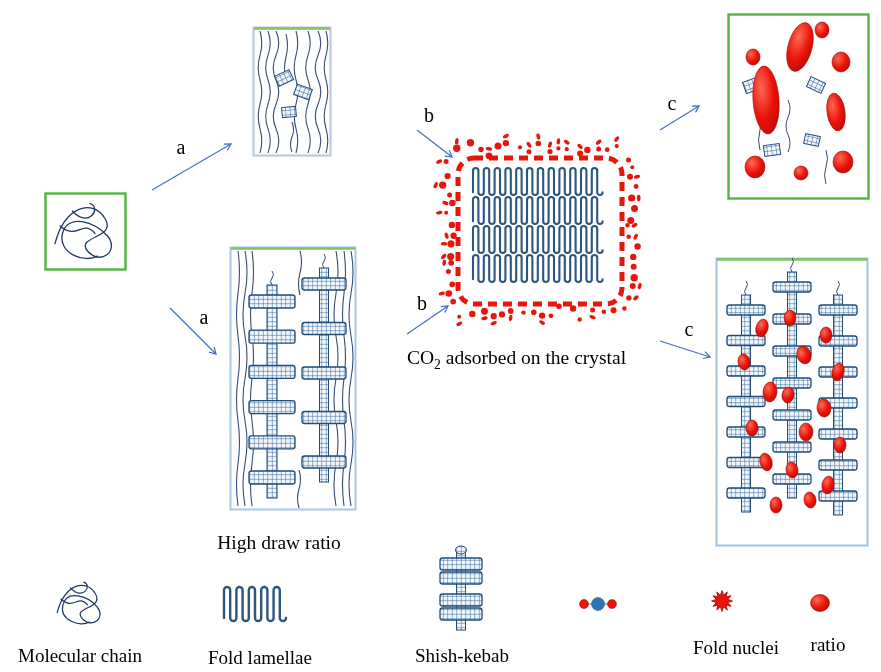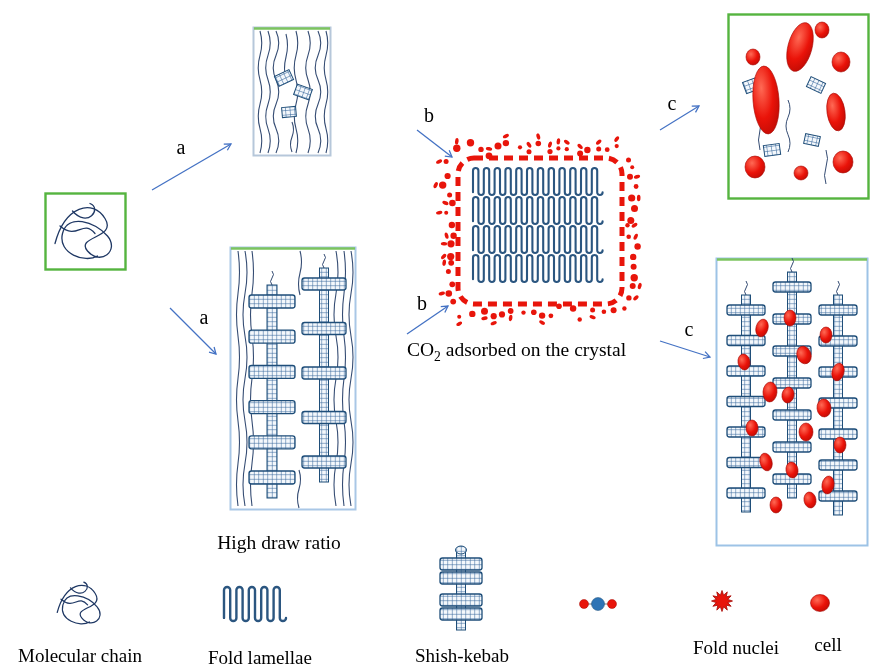--- a/index.html
+++ b/index.html
@@ -309,22 +309,22 @@
 
   <div class="letter" style="left:172px;top:136px;">a</div>
   <div class="letter" style="left:195px;top:306px;">a</div>
   <div class="letter" style="left:420px;top:104px;">b</div>
   <div class="letter" style="left:413px;top:292px;">b</div>
   <div class="letter" style="left:663px;top:92px;">c</div>
   <div class="letter" style="left:680px;top:318px;">c</div>
 
   <div class="cap cap-center" style="left:198px;top:529px;width:162px;">High draw ratio</div>
 
-  <div class="cap" style="left:407px;top:336px;width:290px;"><span>CO</span><sub>2</sub><span> adsorbed on the crystal</span><br>
+  <div class="cap" style="left:407px;top:344px;width:290px;"><span>CO</span><sub>2</sub><span> adsorbed on the crystal</span><br>
   </div>
 
   <div class="lbl" style="left:-6px;top:645px;width:172px;">Molecular chain</div>
   <div class="lbl" style="left:400px;top:645px;width:124px;">Shish-kebab</div>
   <div class="lbl" style="left:190px;top:647px;width:140px;">Fold lamellae</div>
   <div class="lbl" style="left:570px;top:677px;width:56px;"><span>CO</span><sub>2</sub></div>
   <div class="lbl" style="left:686px;top:637px;width:100px;">Fold nuclei</div>
-  <div class="lbl" style="left:804px;top:634px;width:48px;">cell</div>
+  <div class="lbl" style="left:804px;top:634px;width:48px;">ratio</div>
 </div>
 
 </body></html>

